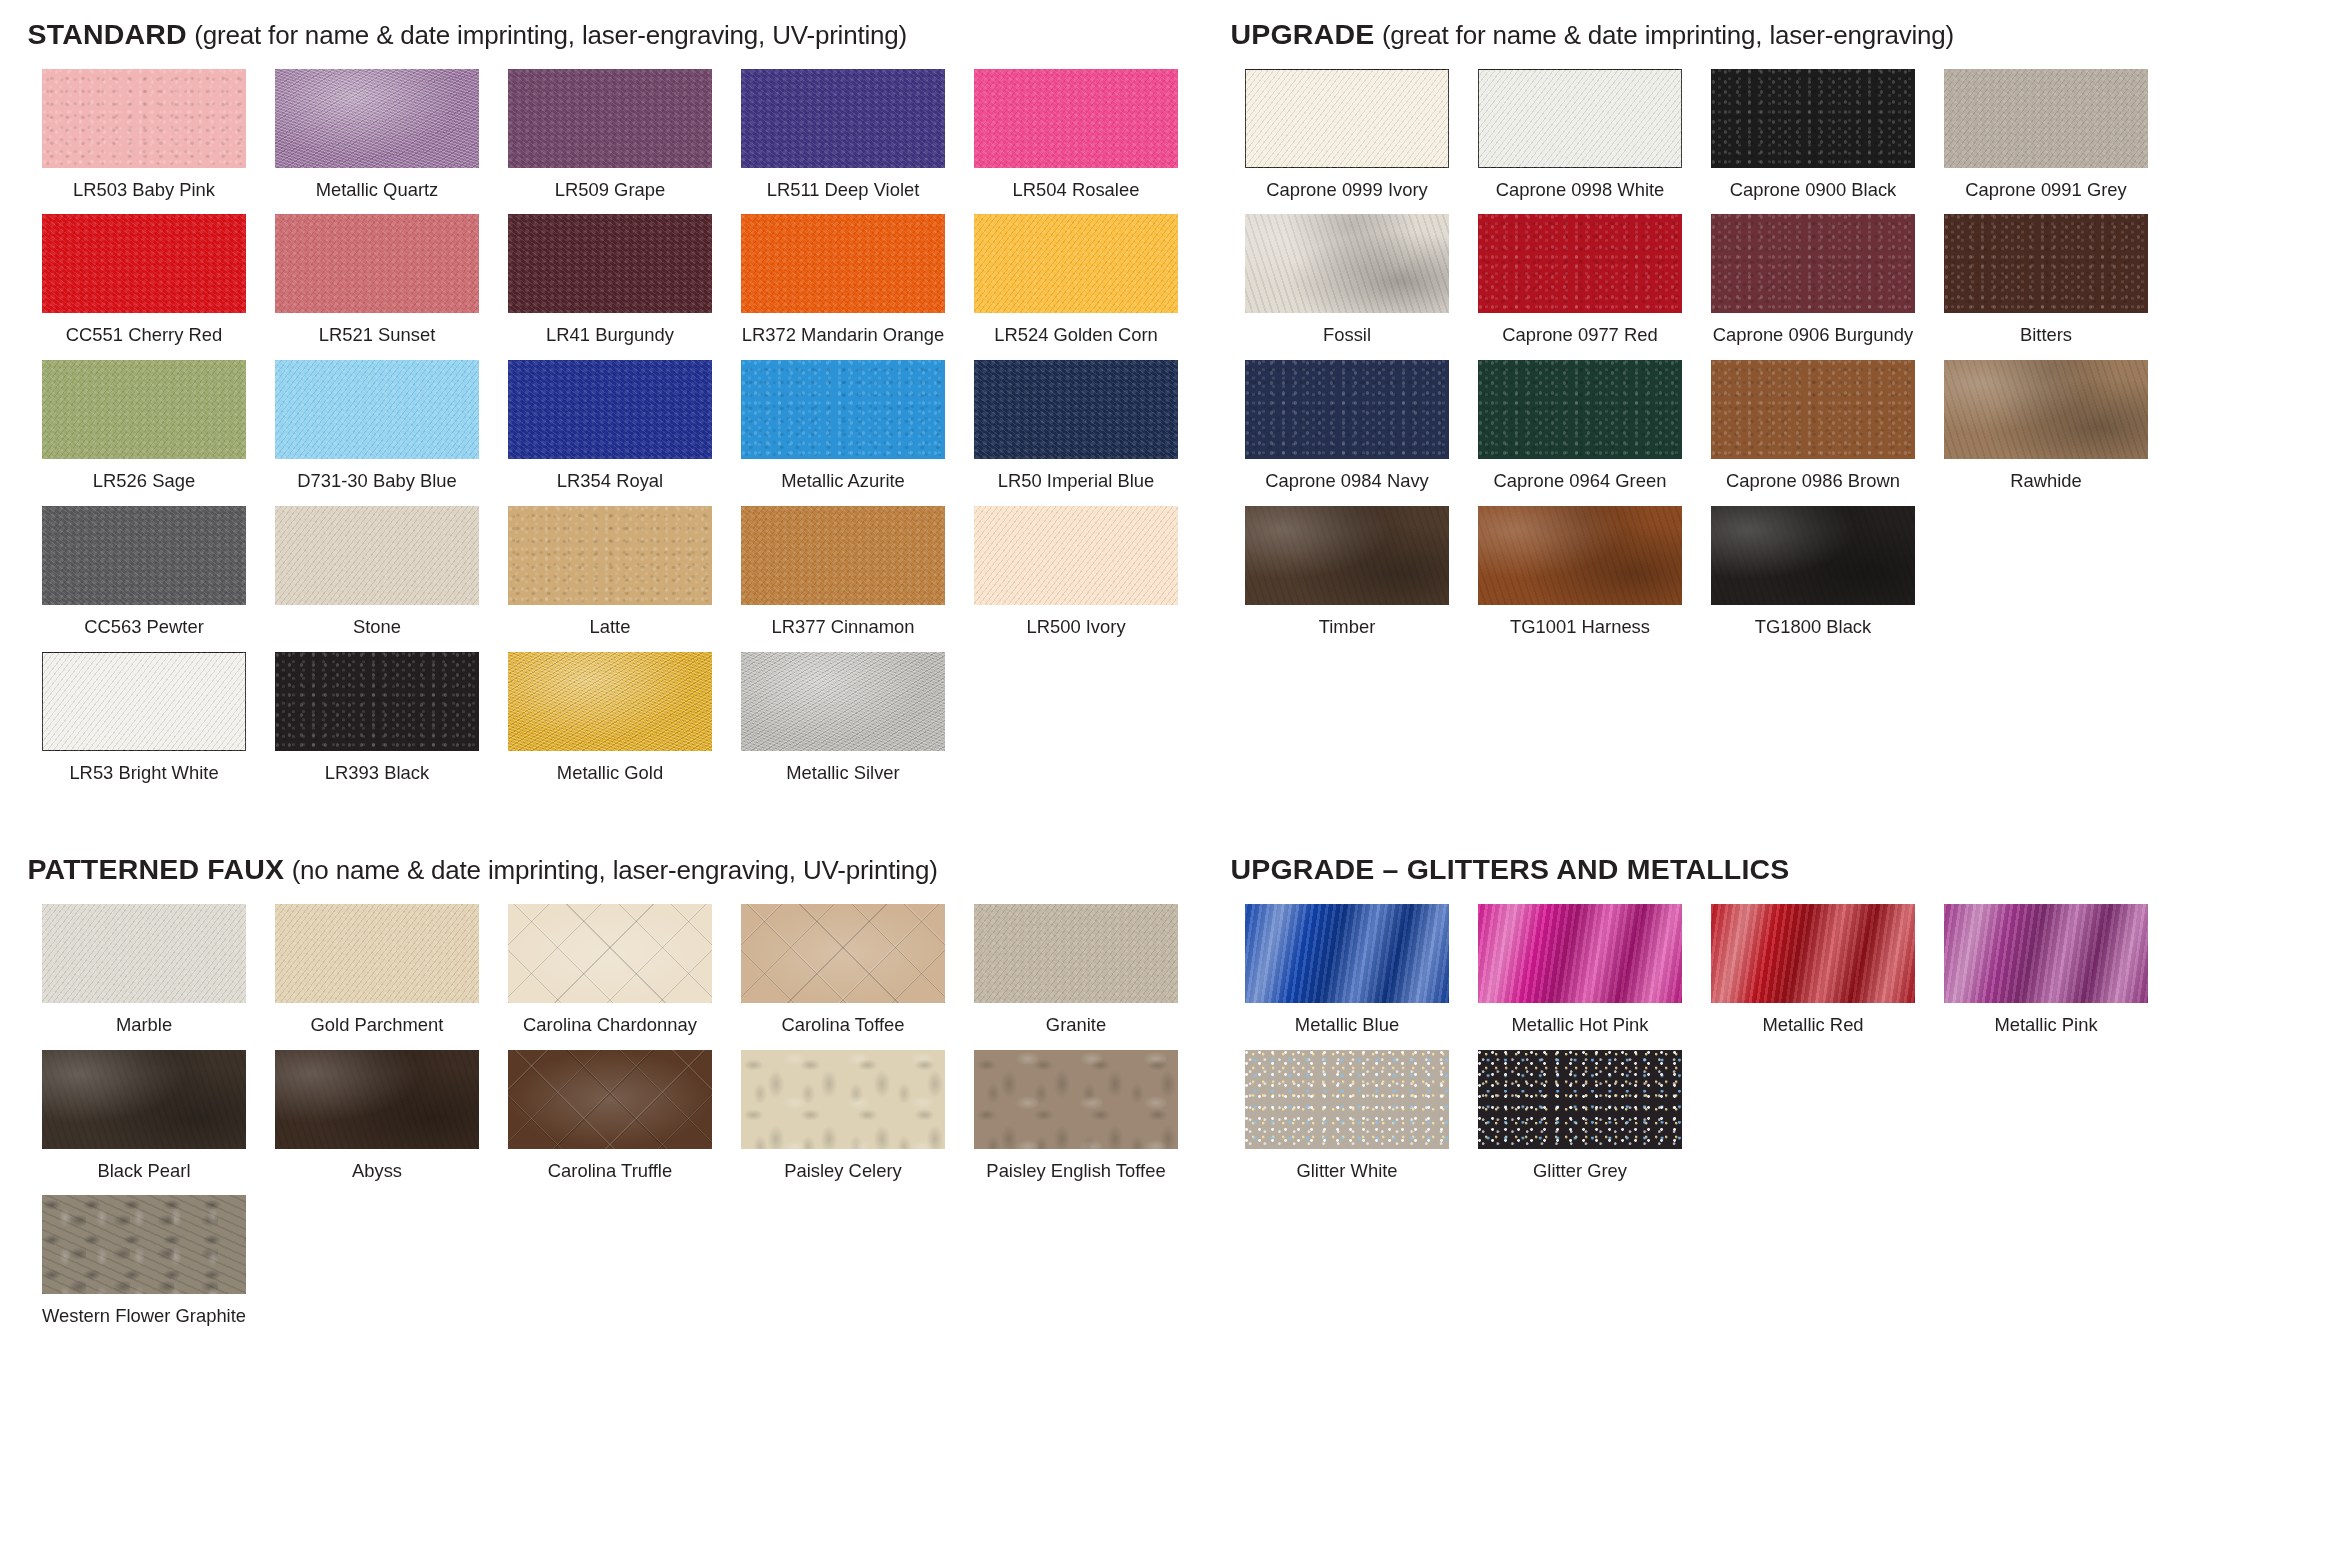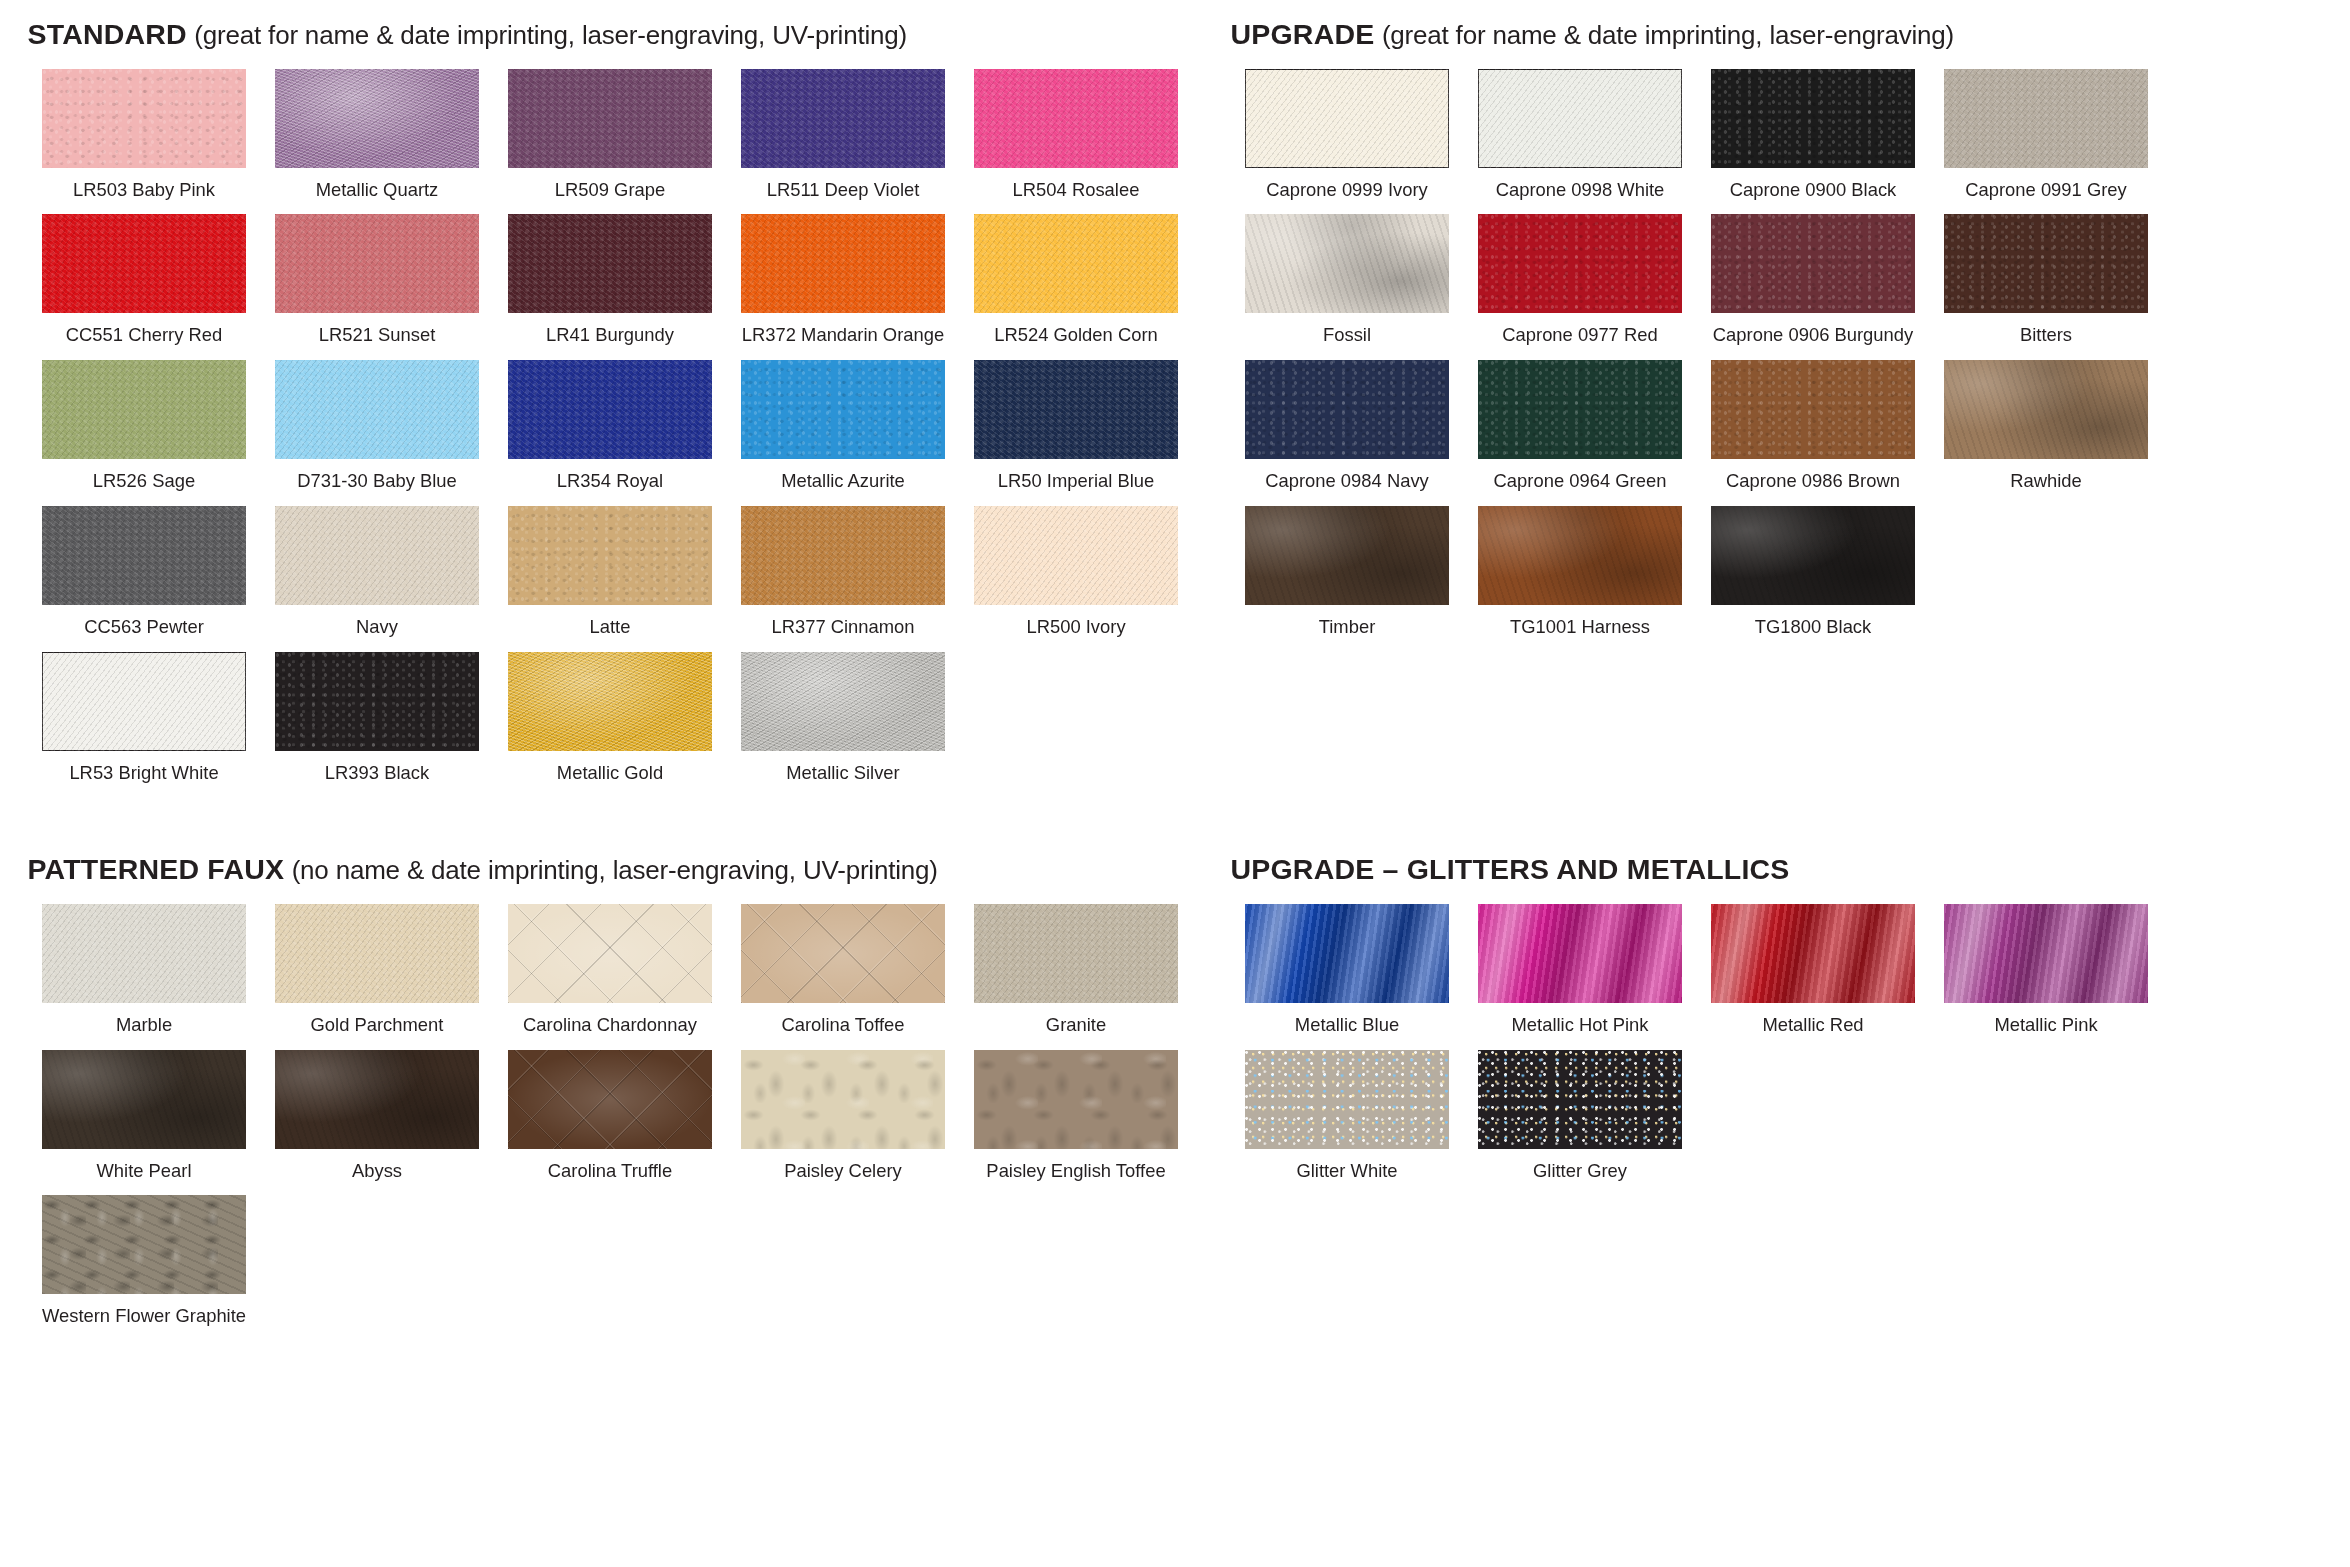--- a/index.html
+++ b/index.html
@@ -235,21 +235,21 @@
           <div class="cell">
             <div class="swatch tex-grain" style="background: rgb(27, 43, 77);"></div>
             <div class="label">LR50 Imperial Blue</div>
           </div>
           <div class="cell">
             <div class="swatch tex-grain" style="background: rgb(88, 88, 90);"></div>
             <div class="label">CC563 Pewter</div>
           </div>
           <div class="cell">
             <div class="swatch tex-grain" style="background: rgb(221, 211, 195);"></div>
-            <div class="label">Navy</div>
+            <div class="label">Stone</div>
           </div>
           <div class="cell">
             <div class="swatch tex-pebble" style="background: rgb(207, 171, 119);"></div>
             <div class="label">Latte</div>
           </div>
           <div class="cell">
             <div class="swatch tex-grain" style="background: rgb(188, 127, 62);"></div>
             <div class="label">LR377 Cinnamon</div>
           </div>
           <div class="cell">
@@ -369,21 +369,21 @@
           <div class="cell">
             <div class="swatch tex-quilt" style="background: rgb(207, 179, 148);"></div>
             <div class="label">Carolina Toffee</div>
           </div>
           <div class="cell">
             <div class="swatch tex-grain" style="background: rgb(192, 182, 163);"></div>
             <div class="label">Granite</div>
           </div>
           <div class="cell">
             <div class="swatch tex-distress" style="background: rgb(60, 50, 41);"></div>
-            <div class="label">White Pearl</div>
+            <div class="label">Black Pearl</div>
           </div>
           <div class="cell">
             <div class="swatch tex-distress" style="background: rgb(60, 44, 34);"></div>
             <div class="label">Abyss</div>
           </div>
           <div class="cell">
             <div class="swatch tex-quilt" style="background: rgb(90, 58, 38);"></div>
             <div class="label">Carolina Truffle</div>
           </div>
           <div class="cell">

